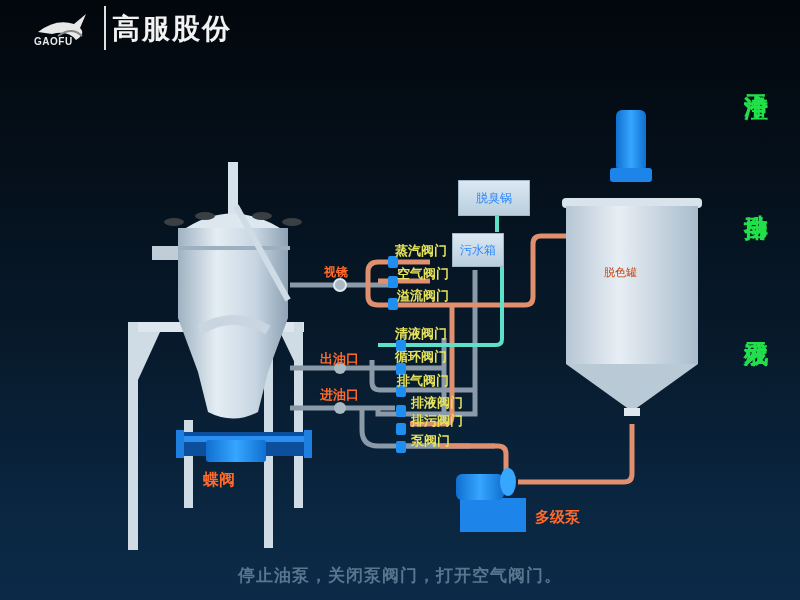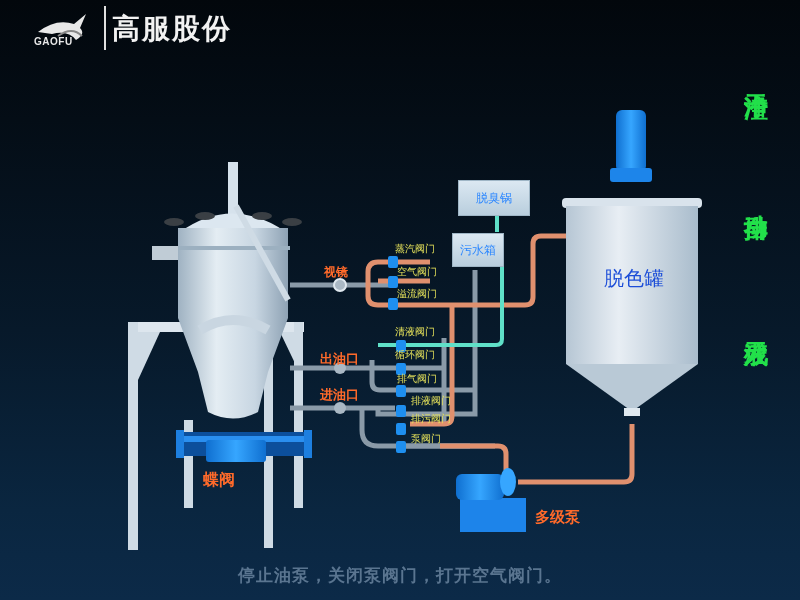--- a/index.html
+++ b/index.html
@@ -5,21 +5,21 @@
   html,body{margin:0;padding:0;}
   body{width:800px;height:600px;overflow:hidden;position:relative;
     background:linear-gradient(180deg,#02070c 0%,#040d16 20%,#07192a 55%,#0a2640 85%,#0c2a48 100%);
     font-family:"DejaVu Sans","Liberation Sans",sans-serif;}
   .abs{position:absolute;}
   .logo{left:28px;top:8px;width:80px;height:44px;}
   .logo-text{left:34px;top:36px;font-size:10px;font-weight:bold;color:#e8e8e8;letter-spacing:0.5px;font-family:"Liberation Sans",sans-serif;}
   .logo-sep{left:104px;top:6px;width:2px;height:44px;background:#e0e0e0;}
   .brand{left:112px;top:10px;font-size:28px;font-weight:bold;color:#f2f2f2;letter-spacing:2px;}
   .side{left:736px;width:40px;color:#22e04a;font-size:24px;font-weight:bold;line-height:32px;text-align:center;}
-  .lbl-y{color:#e6e25a;font-size:10px;white-space:nowrap;}
+  .lbl-y{color:#e6e25a;font-size:13px;white-space:nowrap;font-weight:bold;}
   .lbl-o{color:#ff6a2a;font-size:13px;font-weight:bold;white-space:nowrap;}
   .box{background:linear-gradient(180deg,#dbe8f2,#b9cedd);border:1px solid #9fb6c6;color:#2a86ff;font-size:12px;display:flex;align-items:center;justify-content:center;}
   .caption{left:0;width:800px;top:564px;text-align:center;color:#5a7590;font-size:17px;font-weight:bold;letter-spacing:1px;}
   svg{position:absolute;left:0;top:0;}
 </style>
 </head>
 <body>
 
 <div class="abs logo">
   <svg width="80" height="40" viewBox="0 0 80 40">
@@ -137,21 +137,21 @@
   <g>
     <rect x="460" y="498" width="66" height="34" fill="#1d84ea"></rect>
     <rect x="456" y="474" width="48" height="26" rx="6" fill="url(#blue)"></rect>
     <ellipse cx="508" cy="482" rx="8" ry="14" fill="#36a6ff"></ellipse>
   </g>
 </svg>
 
 <div class="abs box" style="left:458px;top:180px;width:70px;height:34px;">脱臭锅</div>
 <div class="abs box" style="left:452px;top:233px;width:50px;height:32px;">污水箱</div>
 
-<div class="abs" style="left:604px;top:265px;color:#1d4ed8;font-size:20px;">脱色罐</div>
+<div class="abs" style="left:604px;top:265px;color:#c2410c;font-size:11px;">脱色罐</div>
 
 <div class="abs lbl-o" style="left:324px;top:264px;font-size:12px;">视镜</div>
 <div class="abs lbl-o" style="left:320px;top:350px;">出油口</div>
 <div class="abs lbl-o" style="left:320px;top:386px;">进油口</div>
 <div class="abs lbl-o" style="left:203px;top:470px;font-size:16px;">蝶阀</div>
 <div class="abs lbl-o" style="left:535px;top:508px;font-size:15px;">多级泵</div>
 
 <div class="abs lbl-y" style="left:395px;top:242px;">蒸汽阀门</div>
 <div class="abs lbl-y" style="left:397px;top:265px;">空气阀门</div>
 <div class="abs lbl-y" style="left:397px;top:287px;">溢流阀门</div>

